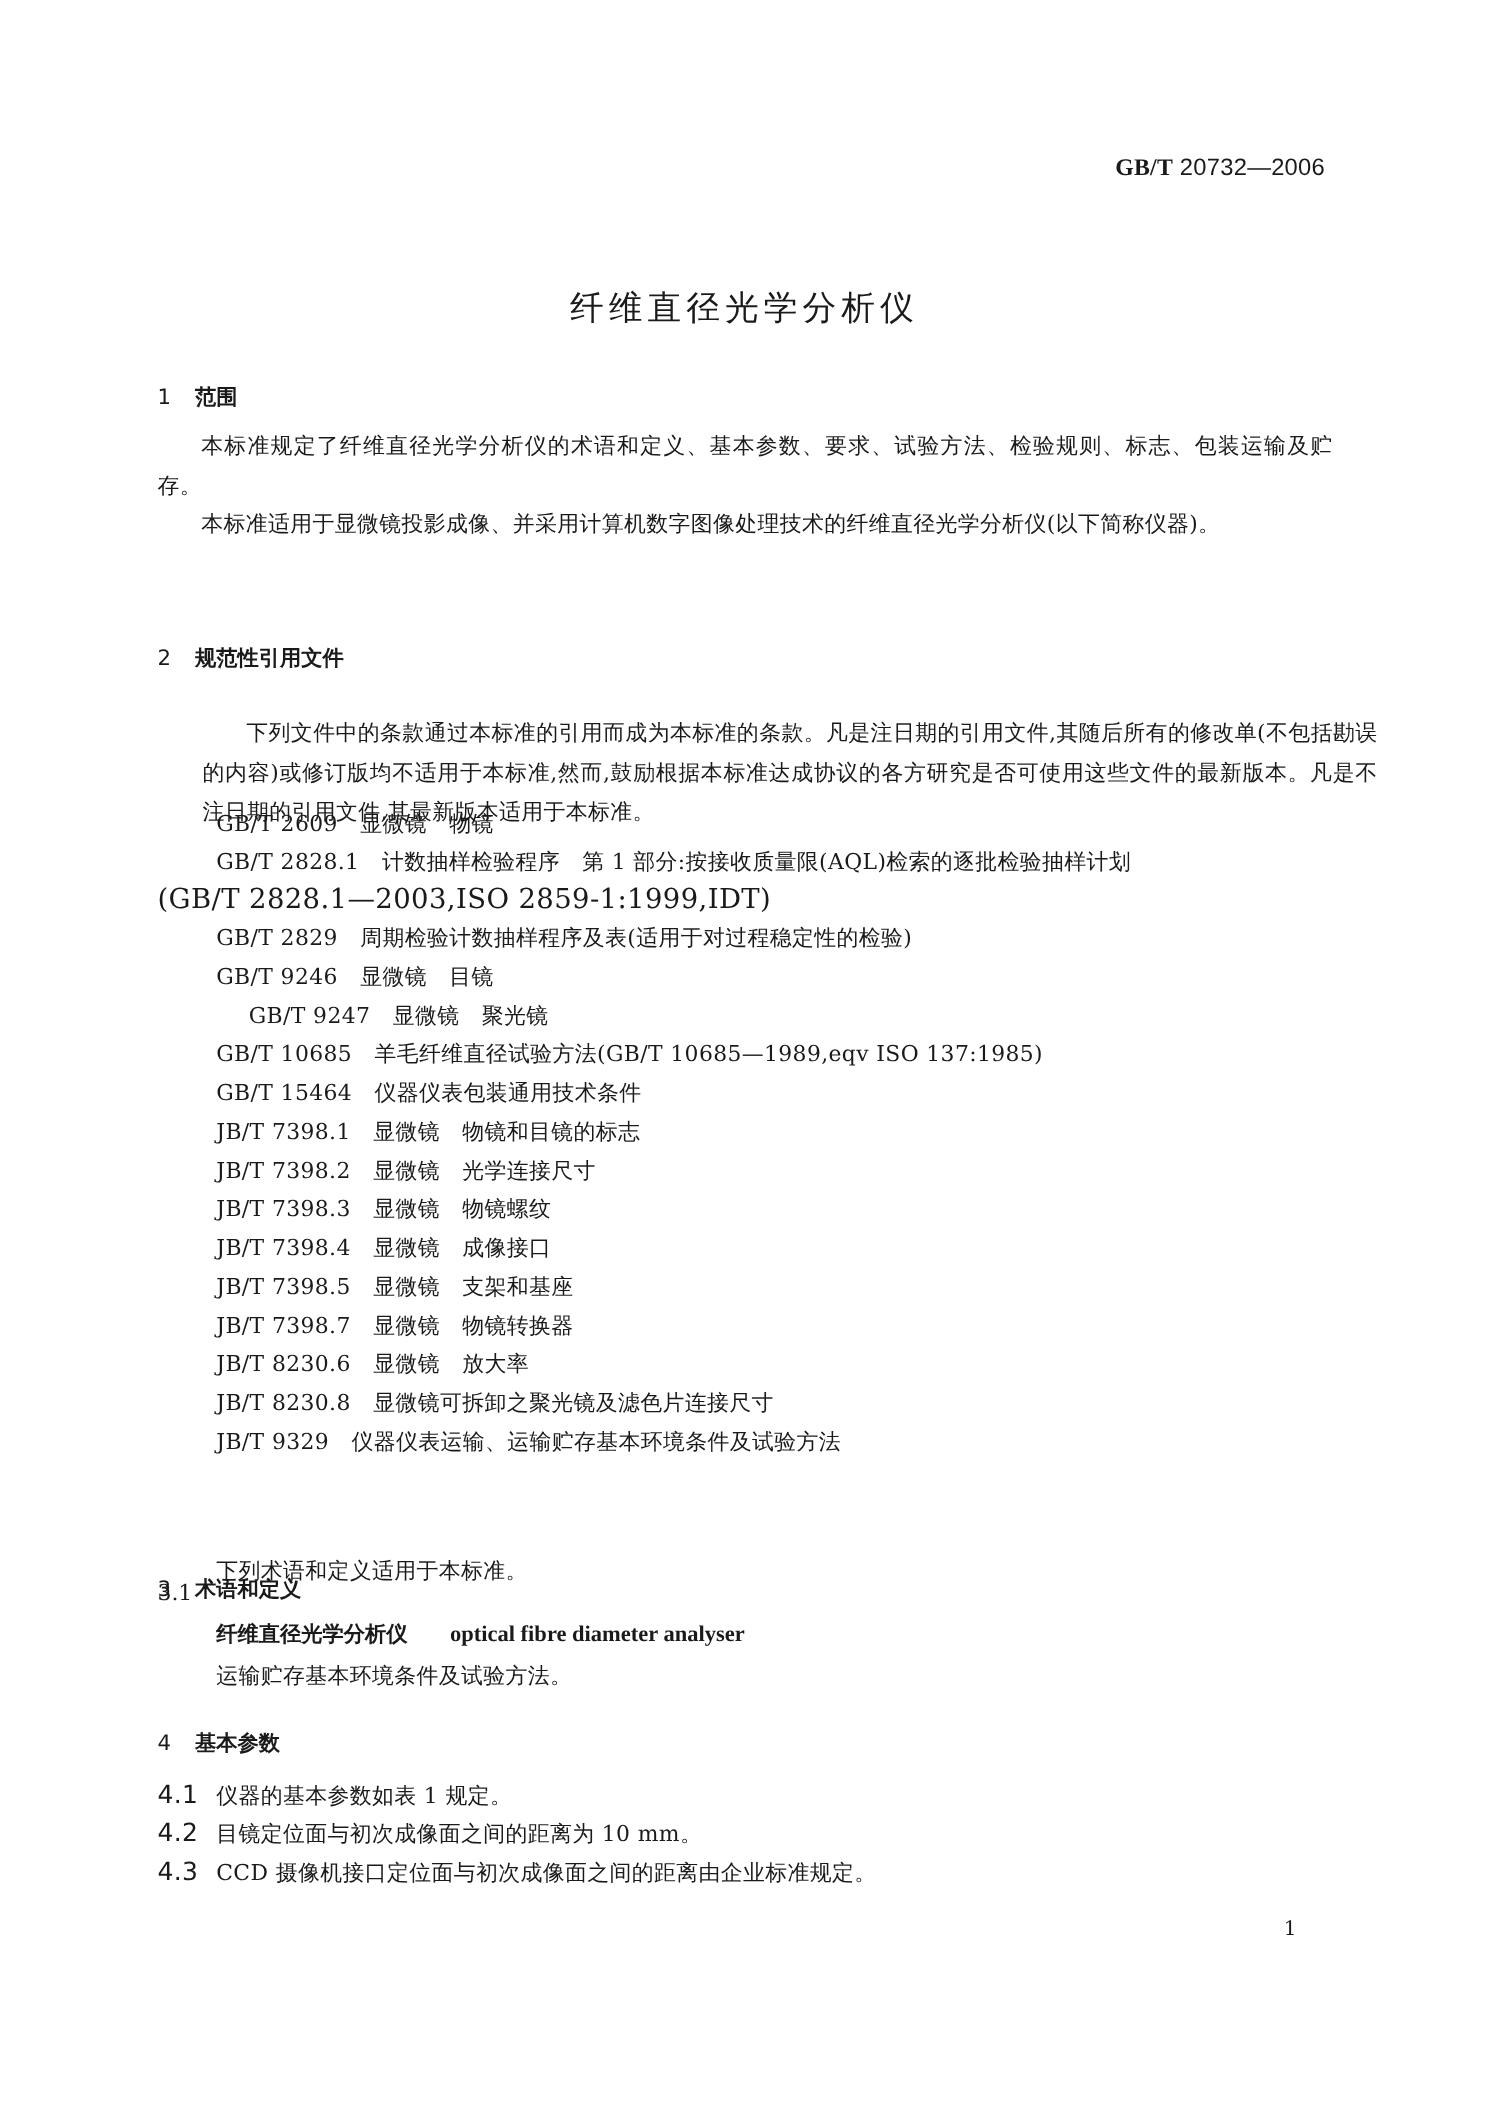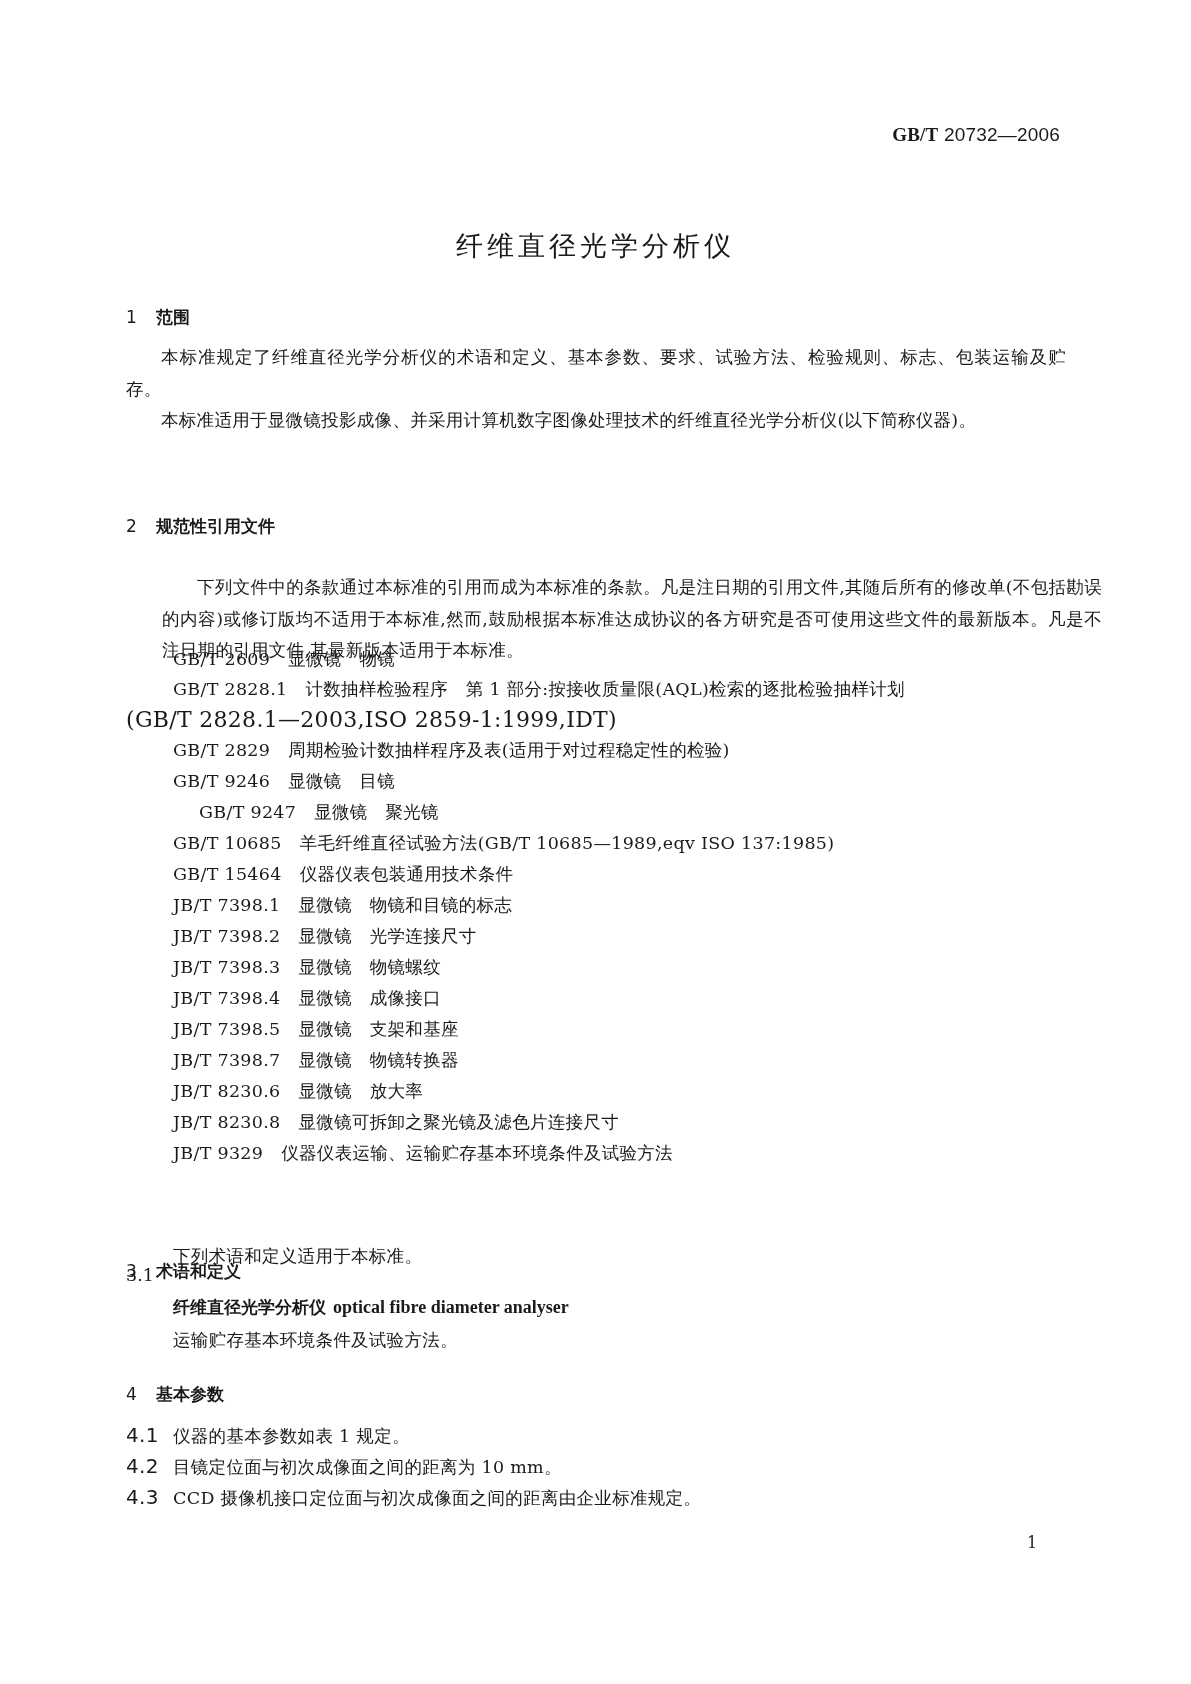--- a/index.html
+++ b/index.html
@@ -14,21 +14,21 @@
   .block { position: absolute; left: 126px; width: 940px; font-size: 17.5px; }
   .h { font-family: "DejaVu Sans", sans-serif; font-weight: bold; font-size: 17px; }
   .h .n { font-weight: normal; display: inline-block; width: 30px; }
   .p { line-height: 31.5px; text-indent: 2em; text-align: justify; letter-spacing: 0.3px; }
   .ref { position: absolute; left: 173px; font-size: 17.5px; letter-spacing: 0.3px; white-space: nowrap; }
   .ref .code { display: inline-block; }
   .ref .gap { display: inline-block; width: 18px; }
   .cont { position: absolute; left: 126px; font-size: 22px; letter-spacing: 0.3px; white-space: nowrap; }
   .term-no { position: absolute; left: 126px; font-size: 17.5px; }
   .term { position: absolute; left: 173px; font-size: 17px; font-weight: bold; font-family: "DejaVu Sans", sans-serif; }
-  .term .en { font-family: "Liberation Serif", serif; font-size: 18px; margin-left: 7px; }
+  .term .en { font-family: "Liberation Serif", serif; font-size: 18px; margin-left: 34px; }
   .clause { position: absolute; left: 126px; font-size: 17.5px; letter-spacing: 0.3px; white-space: nowrap; }
   .clause .n { display: inline-block; width: 47px; font-family: "DejaVu Sans", sans-serif; font-size: 20px; }
   .page-num { position: absolute; left: 1027px; top: 1533px; font-size: 16px; }
 </style>
 </head>
 <body>
 
 <div class="std-code">
   <span class="gbt">GB/T</span><span class="num"> 20732—2006</span>
 </div>

